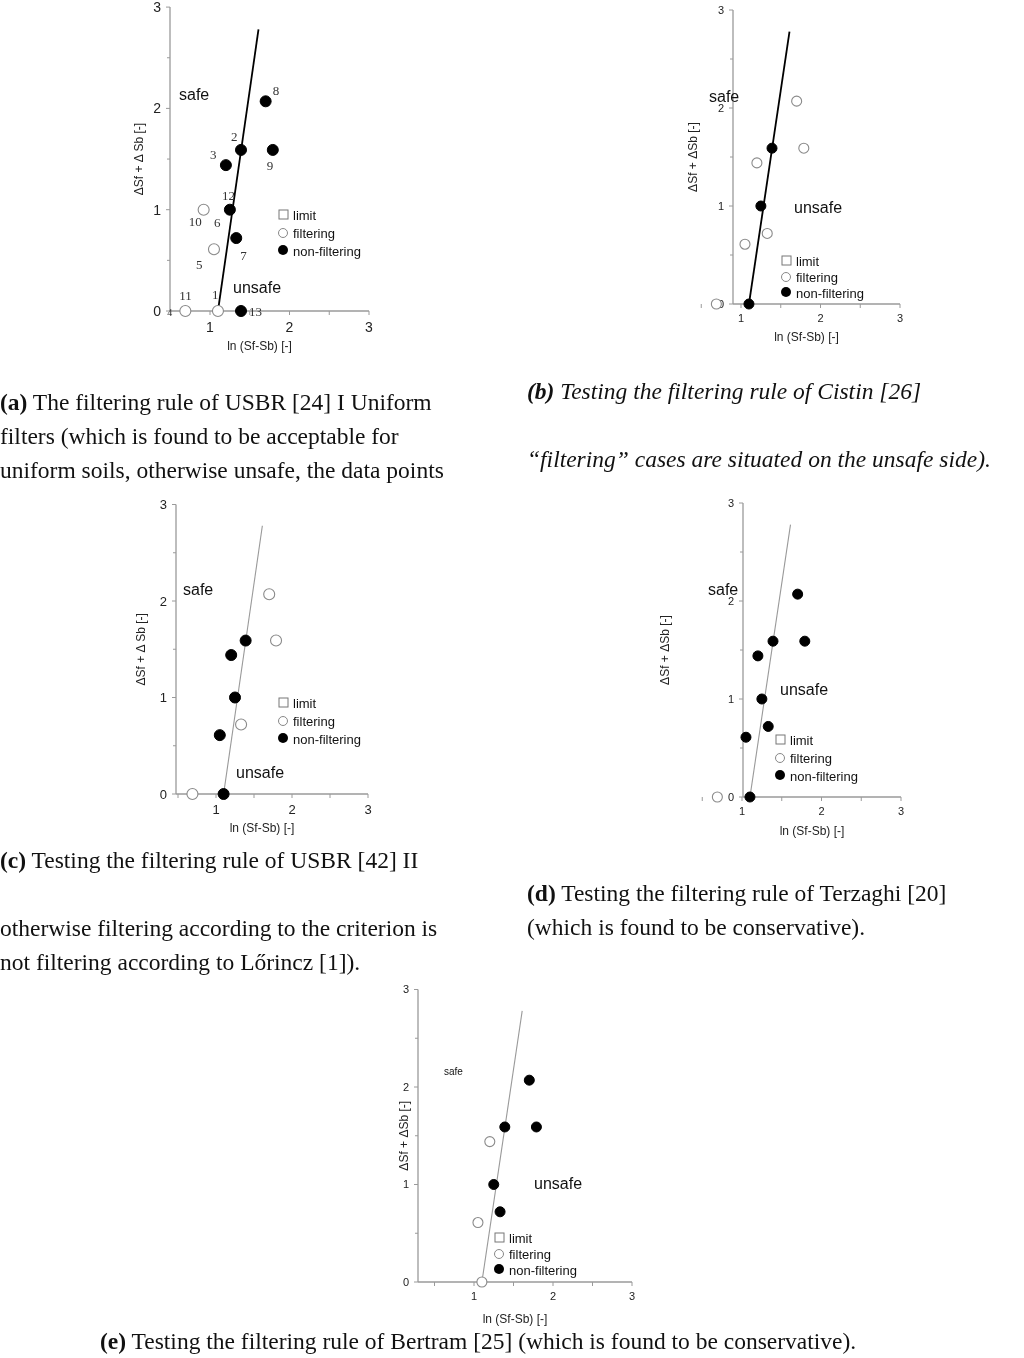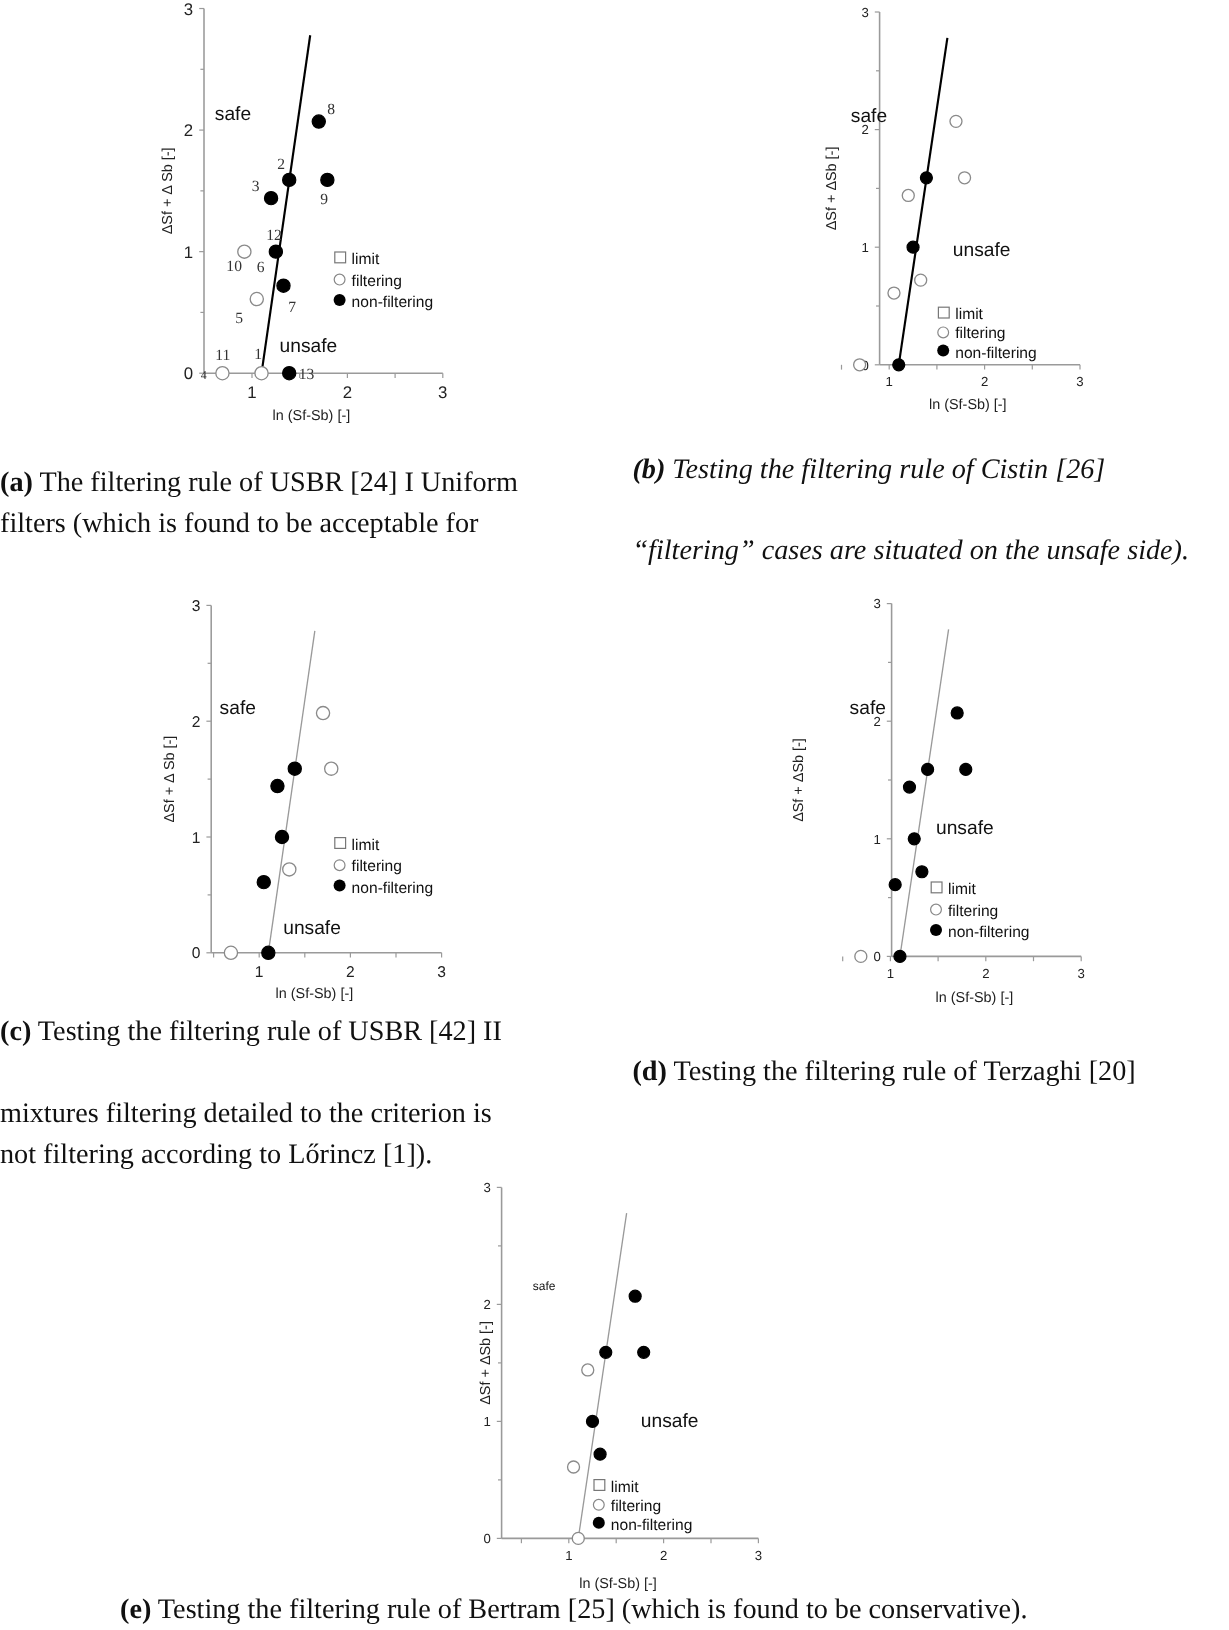--- a/index.html
+++ b/index.html
@@ -75,21 +75,21 @@
       <circle cx="265.65" cy="101.30900000000003" r="5.5" fill="#000" stroke="#000" stroke-width="1"></circle>
       <text x="272.65" y="95.30900000000003" font-size="13" class="ptlabel">8</text>
       <text x="167.355" y="316" font-size="10" class="ptlabel">4</text>
       <text x="213.875" y="226.7" font-size="13" class="ptlabel">6</text>
     </svg>
 </div>
 <div class="caption" style="left:0;top:357px;width:512px;margin-top:28px;">
   <b>(<span>a</span>)</b>
   <span>The filtering rule of USBR [24] I Uniform</span><br>
   <span>filters (which is found to be acceptable for</span><br>
-  <br>
+  <span>uniform soils, otherwise unsafe, the data points</span><br>
 </div>
 
 <div class="panel" style="left:512px;top:0;width:512px;height:490px;">
   <svg id="svg-b" width="512" height="345">
       <line x1="221" y1="304" x2="388" y2="304" stroke="#9a9a9a" stroke-width="1.3"></line>
       <line x1="221" y1="304" x2="221" y2="10" stroke="#9a9a9a" stroke-width="1.3"></line>
       <line x1="217" y1="304" x2="221" y2="304" stroke="#9a9a9a" stroke-width="1"></line>
       <line x1="218" y1="255" x2="221" y2="255" stroke="#9a9a9a" stroke-width="1"></line>
       <line x1="217" y1="206" x2="221" y2="206" stroke="#9a9a9a" stroke-width="1"></line>
       <line x1="218" y1="157" x2="221" y2="157" stroke="#9a9a9a" stroke-width="1"></line>
@@ -181,21 +181,21 @@
       <circle cx="219.8" cy="240.135" r="5.5" fill="#000" stroke="#000" stroke-width="1"></circle>
       <circle cx="235" cy="202.5" r="5.5" fill="#000" stroke="#000" stroke-width="1"></circle>
       <circle cx="231.2" cy="160.04" r="5.5" fill="#000" stroke="#000" stroke-width="1"></circle>
       <circle cx="245.64" cy="145.565" r="5.5" fill="#000" stroke="#000" stroke-width="1"></circle>
     </svg>
 </div>
 <div class="caption" style="left:0;top:843px;width:512px;">
   <b>(<span>c</span>)</b>
   <span>Testing the filtering rule of USBR [42] II</span><br>
   <br>
-  <span>mixtures filtering detailed to the criterion is</span><br>
+  <span>otherwise filtering according to the criterion is</span><br>
   <span>not filtering according to Lőrincz [1]).</span>
 </div>
 
 <div class="panel" style="left:512px;top:495px;width:512px;height:345px;">
   <svg id="svg-d" width="512" height="345">
       <line x1="231" y1="302" x2="389" y2="302" stroke="#9a9a9a" stroke-width="1.3"></line>
       <line x1="231" y1="302" x2="231" y2="8" stroke="#9a9a9a" stroke-width="1.3"></line>
       <line x1="227" y1="302" x2="231" y2="302" stroke="#9a9a9a" stroke-width="1"></line>
       <line x1="228" y1="253" x2="231" y2="253" stroke="#9a9a9a" stroke-width="1"></line>
       <line x1="227" y1="204" x2="231" y2="204" stroke="#9a9a9a" stroke-width="1"></line>
@@ -234,20 +234,21 @@
       <circle cx="249.875" cy="204" r="5" fill="#000" stroke="#000" stroke-width="1"></circle>
       <circle cx="245.9" cy="160.88" r="5" fill="#000" stroke="#000" stroke-width="1"></circle>
       <circle cx="261.005" cy="146.17999999999998" r="5" fill="#000" stroke="#000" stroke-width="1"></circle>
       <circle cx="292.805" cy="146.17999999999998" r="5" fill="#000" stroke="#000" stroke-width="1"></circle>
       <circle cx="285.65" cy="99.14000000000001" r="5" fill="#000" stroke="#000" stroke-width="1"></circle>
     </svg>
 </div>
 <div class="caption" style="left:527px;top:876px;width:497px;">
   <b>(<span>d</span>)</b>
   <span>Testing the filtering rule of Terzaghi [20]</span><br>
+  <span>(which is found to be conservative).</span>
 </div>
 
 <div class="panel" style="left:256px;top:985px;width:512px;height:340px;">
   <svg id="svg-e" width="512" height="340">
       <line x1="162" y1="297" x2="376" y2="297" stroke="#9a9a9a" stroke-width="1.3"></line>
       <line x1="162" y1="297" x2="162" y2="4.5" stroke="#9a9a9a" stroke-width="1.3"></line>
       <line x1="158" y1="297" x2="162" y2="297" stroke="#9a9a9a" stroke-width="1"></line>
       <line x1="159" y1="248.25" x2="162" y2="248.25" stroke="#9a9a9a" stroke-width="1"></line>
       <line x1="158" y1="199.5" x2="162" y2="199.5" stroke="#9a9a9a" stroke-width="1"></line>
       <line x1="159" y1="150.75" x2="162" y2="150.75" stroke="#9a9a9a" stroke-width="1"></line>

